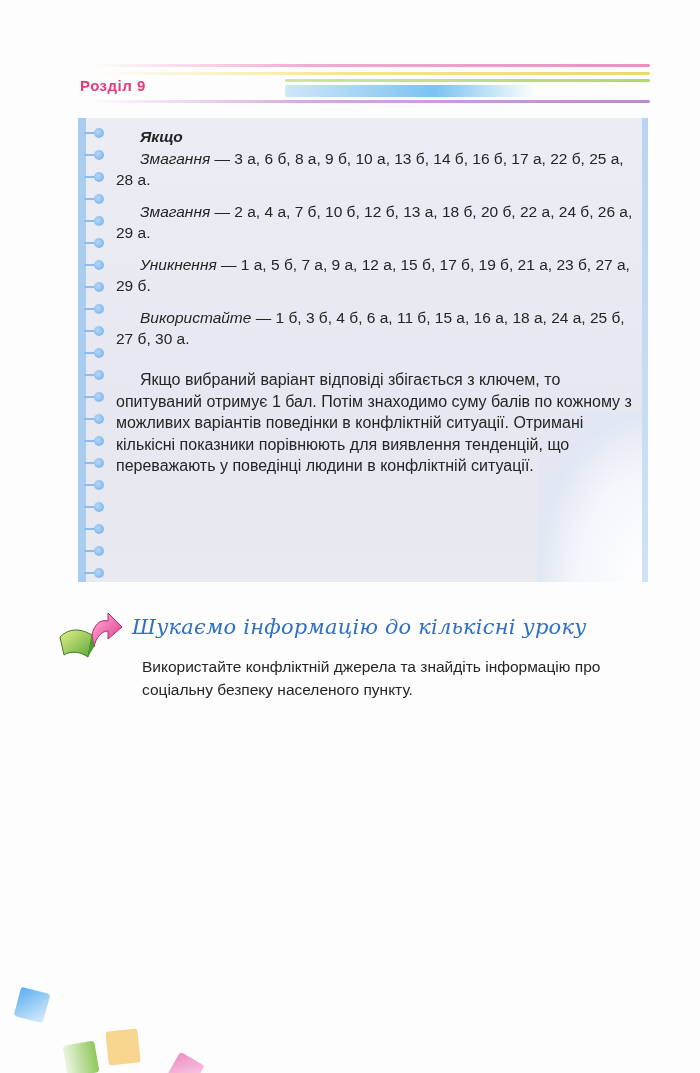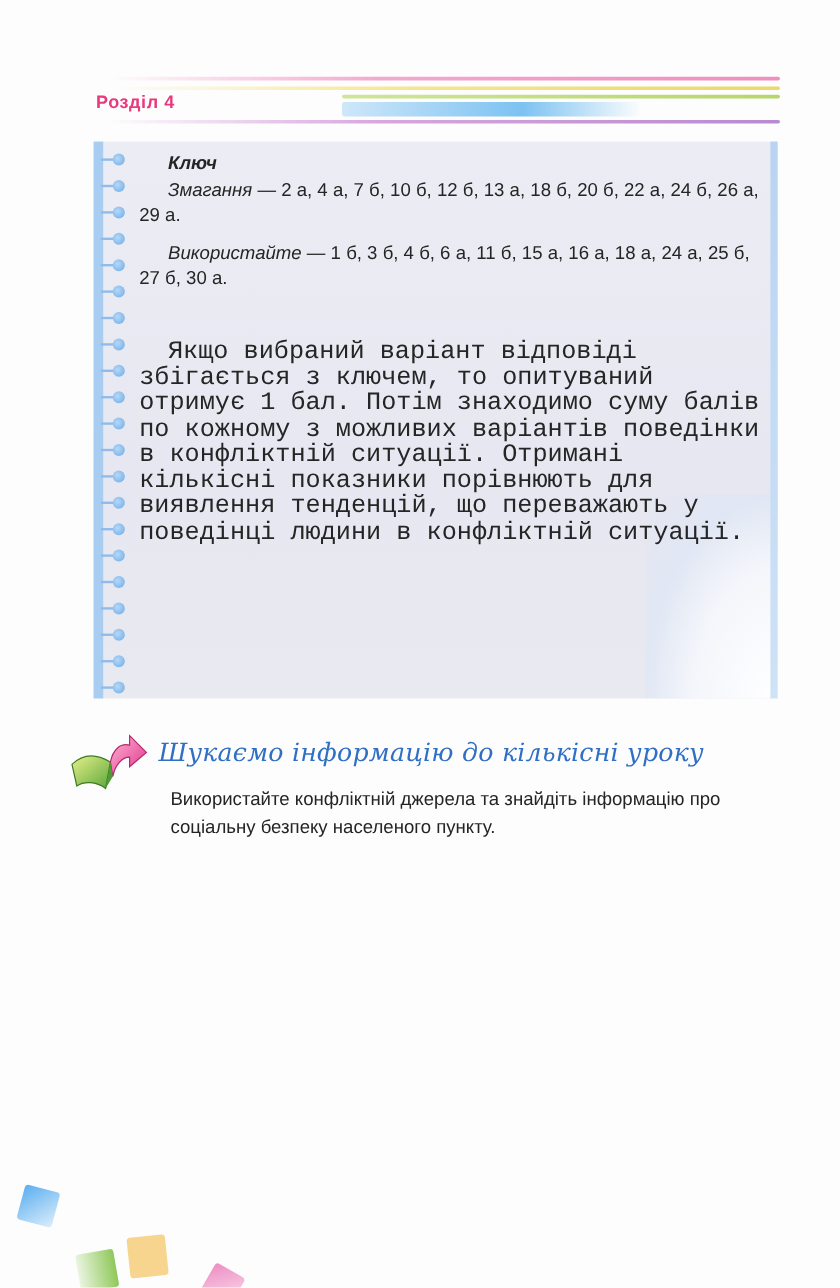--- a/index.html
+++ b/index.html
@@ -47,21 +47,21 @@
     }
     .ring::after {
       content: ""; position: absolute; left: 10px; top: 0; width: 10px; height: 10px; border-radius: 50%;
       background: radial-gradient(circle at 40% 40%, #b7d8f7, #6aaae6);
     }
 
     .nb-content { position: absolute; left: 38px; top: 8px; width: 522px; font-size: 15.5px; line-height: 21px; color: #252525; }
     .key-title { font-weight: bold; font-style: italic; margin-left: 24px; margin-bottom: 1px; }
     .key-entry { margin-bottom: 11px; text-indent: 24px; }
     .key-entry .cat { font-style: italic; }
-    .note { margin-top: 40px; text-indent: 24px; font-size: 21px; line-height: 21.5px; font-family: Liberation Mono, monospace; }
+    .note { margin-top: 20px; text-indent: 24px; font-size: 16px; line-height: 21.5px; }
 
     .next-lesson { position: absolute; left: 58px; top: 605px; width: 600px; }
     .flag-icon { position: absolute; left: 0; top: 4px; width: 66px; height: 52px; }
     .next-title {
       position: absolute; left: 74px; top: 10px; font-size: 21px; font-style: italic;
       font-family: "DejaVu Serif", serif; color: #2f6fc4; letter-spacing: 0.2px;
     }
     .next-text {
       position: absolute; left: 84px; top: 50px; width: 500px; font-size: 15.5px; line-height: 23px; color: #252525;
     }
@@ -75,21 +75,21 @@
 </head>
 <body>
 
 <div class="header-stripes">
   <div class="stripe s-pink"></div>
   <div class="stripe s-yellow"></div>
   <div class="stripe s-green"></div>
   <div class="stripe s-blue"></div>
   <div class="stripe s-purple"></div>
 </div>
-<div class="section-label">Розділ 4</div>
+<div class="section-label">Розділ 9</div>
 
 <div class="notebook">
   <div class="page-curl"></div>
   <div class="spine"></div>
   <div class="rings">
     <div class="ring" style="top:0px"></div>
     <div class="ring" style="top:22px"></div>
     <div class="ring" style="top:44px"></div>
     <div class="ring" style="top:66px"></div>
     <div class="ring" style="top:88px"></div>
@@ -105,22 +105,24 @@
     <div class="ring" style="top:308px"></div>
     <div class="ring" style="top:330px"></div>
     <div class="ring" style="top:352px"></div>
     <div class="ring" style="top:374px"></div>
     <div class="ring" style="top:396px"></div>
     <div class="ring" style="top:418px"></div>
     <div class="ring" style="top:440px"></div>
   </div>
 
   <div class="nb-content">
-    <div class="key-title">Ключ</div>
+    <div class="key-title">Якщо</div>
+    <div class="key-entry"><span class="cat">Змагання</span><span> — 3 а, 6 б, 8 а, 9 б, 10 а, 13 б, 14 б, 16 б, 17 а, 22 б, 25 а, 28 а.</span></div>
     <div class="key-entry"><span class="cat">Змагання</span><span> — 2 а, 4 а, 7 б, 10 б, 12 б, 13 а, 18 б, 20 б, 22 а, 24 б, 26 а, 29 а.</span></div>
+    <div class="key-entry"><span class="cat">Уникнення</span><span> — 1 а, 5 б, 7 а, 9 а, 12 а, 15 б, 17 б, 19 б, 21 а, 23 б, 27 а, 29 б.</span></div>
     <div class="key-entry"><span class="cat">Використайте</span><span> — 1 б, 3 б, 4 б, 6 а, 11 б, 15 а, 16 а, 18 а, 24 а, 25 б, 27 б, 30 а.</span></div>
     <div class="note">Якщо вибраний варіант відповіді збігається з ключем, то опитуваний отримує 1 бал. Потім знаходимо суму балів по кожному з можливих варіантів поведінки в конфліктній ситуації. Отримані кількісні показники порівнюють для виявлення тенденцій, що переважають у поведінці людини в конфліктній ситуації.</div>
   </div>
 </div>
 
 <div class="next-lesson">
   <svg class="flag-icon" viewBox="0 0 66 52">
     <defs>
       <linearGradient id="gGreen" x1="0" y1="0" x2="1" y2="1">
         <stop offset="0" stop-color="#e6f08a"></stop>

